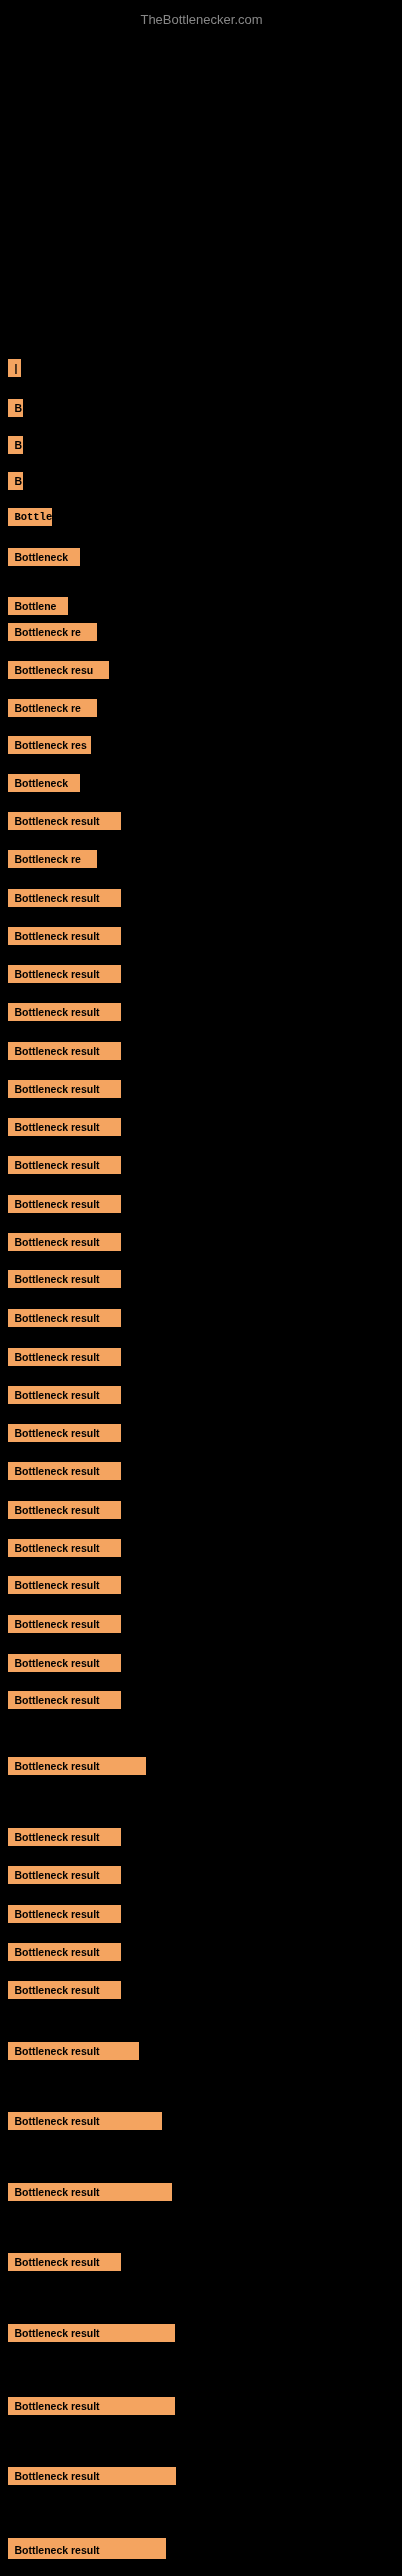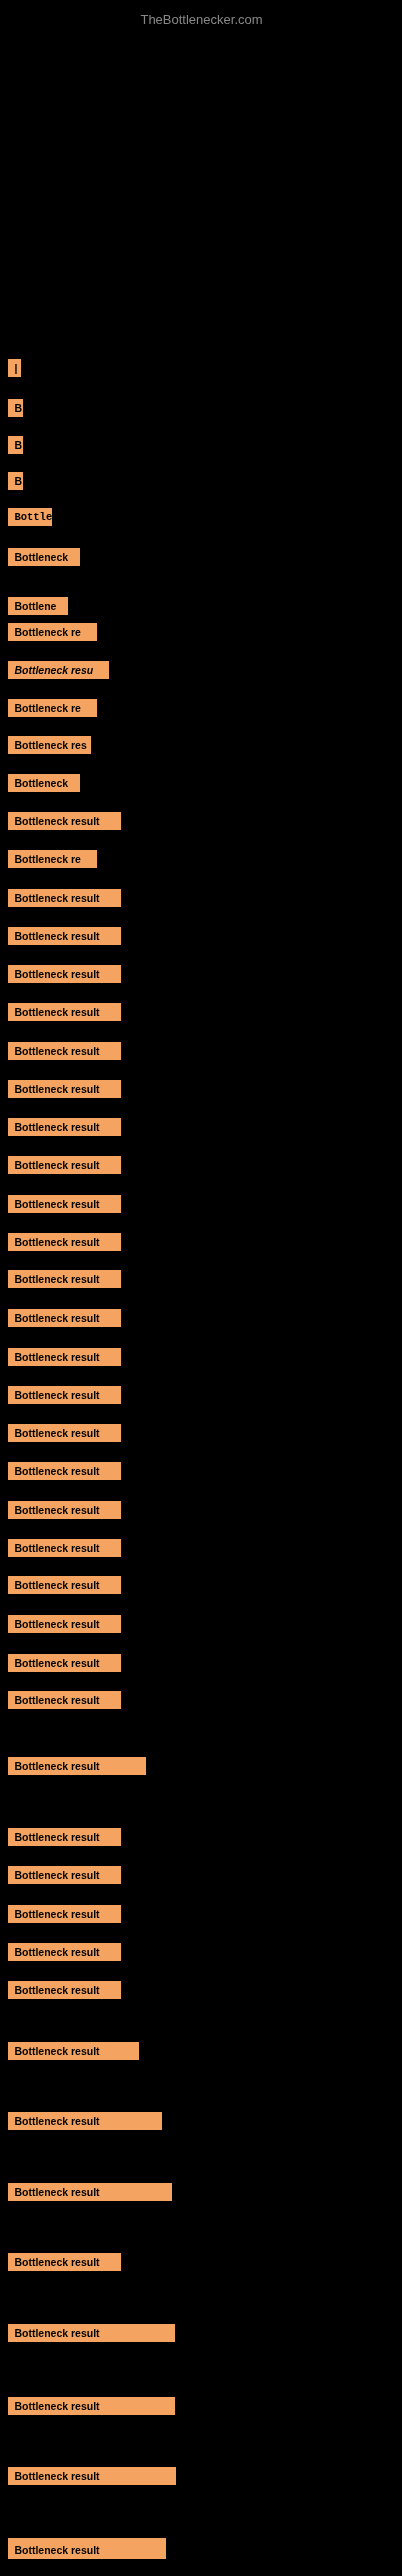--- a/index.html
+++ b/index.html
@@ -52,21 +52,21 @@
 
 <div id="items-container">
     <div class="item-wrapper" style="top: 354px;"><span class="bottleneck-item" style="width: 9.7px;">|</span></div>
     <div class="item-wrapper" style="top: 394px;"><span class="bottleneck-item" style="width: 14.5px;">B</span></div>
     <div class="item-wrapper" style="top: 431px;"><span class="bottleneck-item" style="width: 14.5px;">B</span></div>
     <div class="item-wrapper" style="top: 467px;"><span class="bottleneck-item" style="width: 14.5px;">B</span></div>
     <div class="item-wrapper" style="top: 503px; font-family: Liberation Mono, monospace;"><span class="bottleneck-item" style="width: 44px;">Bottle</span></div>
     <div class="item-wrapper" style="top: 543px;"><span class="bottleneck-item" style="width: 72px;">Bottleneck</span></div>
     <div class="item-wrapper" style="top: 580px; margin-top: 12px;"><span class="bottleneck-item" style="width: 60px;">Bottlene</span></div>
     <div class="item-wrapper" style="top: 618px;"><span class="bottleneck-item" style="width: 89px;">Bottleneck re</span></div>
-    <div class="item-wrapper" style="top: 656px;"><span class="bottleneck-item" style="width: 101px; font-style: italic;">Bottleneck resu</span></div>
+    <div class="item-wrapper" style="top: 656px;"><span class="bottleneck-item" style="width: 101px;">Bottleneck resu</span></div>
     <div class="item-wrapper" style="top: 694px;"><span class="bottleneck-item" style="width: 89px;">Bottleneck re</span></div>
     <div class="item-wrapper" style="top: 731px;"><span class="bottleneck-item" style="width: 83px;">Bottleneck res</span></div>
     <div class="item-wrapper" style="top: 769px;"><span class="bottleneck-item" style="width: 72px;">Bottleneck</span></div>
     <div class="item-wrapper" style="top: 807px;"><span class="bottleneck-item" style="width: 113px;">Bottleneck result</span></div>
     <div class="item-wrapper" style="top: 845px;"><span class="bottleneck-item" style="width: 89px;">Bottleneck re</span></div>
     <div class="item-wrapper" style="top: 884px;"><span class="bottleneck-item" style="width: 113px;">Bottleneck result</span></div>
     <div class="item-wrapper" style="top: 922px;"><span class="bottleneck-item" style="width: 113px;">Bottleneck result</span></div>
     <div class="item-wrapper" style="top: 960px;"><span class="bottleneck-item" style="width: 113px;">Bottleneck result</span></div>
     <div class="item-wrapper" style="top: 998px;"><span class="bottleneck-item" style="width: 113px;">Bottleneck result</span></div>
     <div class="item-wrapper" style="top: 1037px;"><span class="bottleneck-item" style="width: 113px;">Bottleneck result</span></div>

